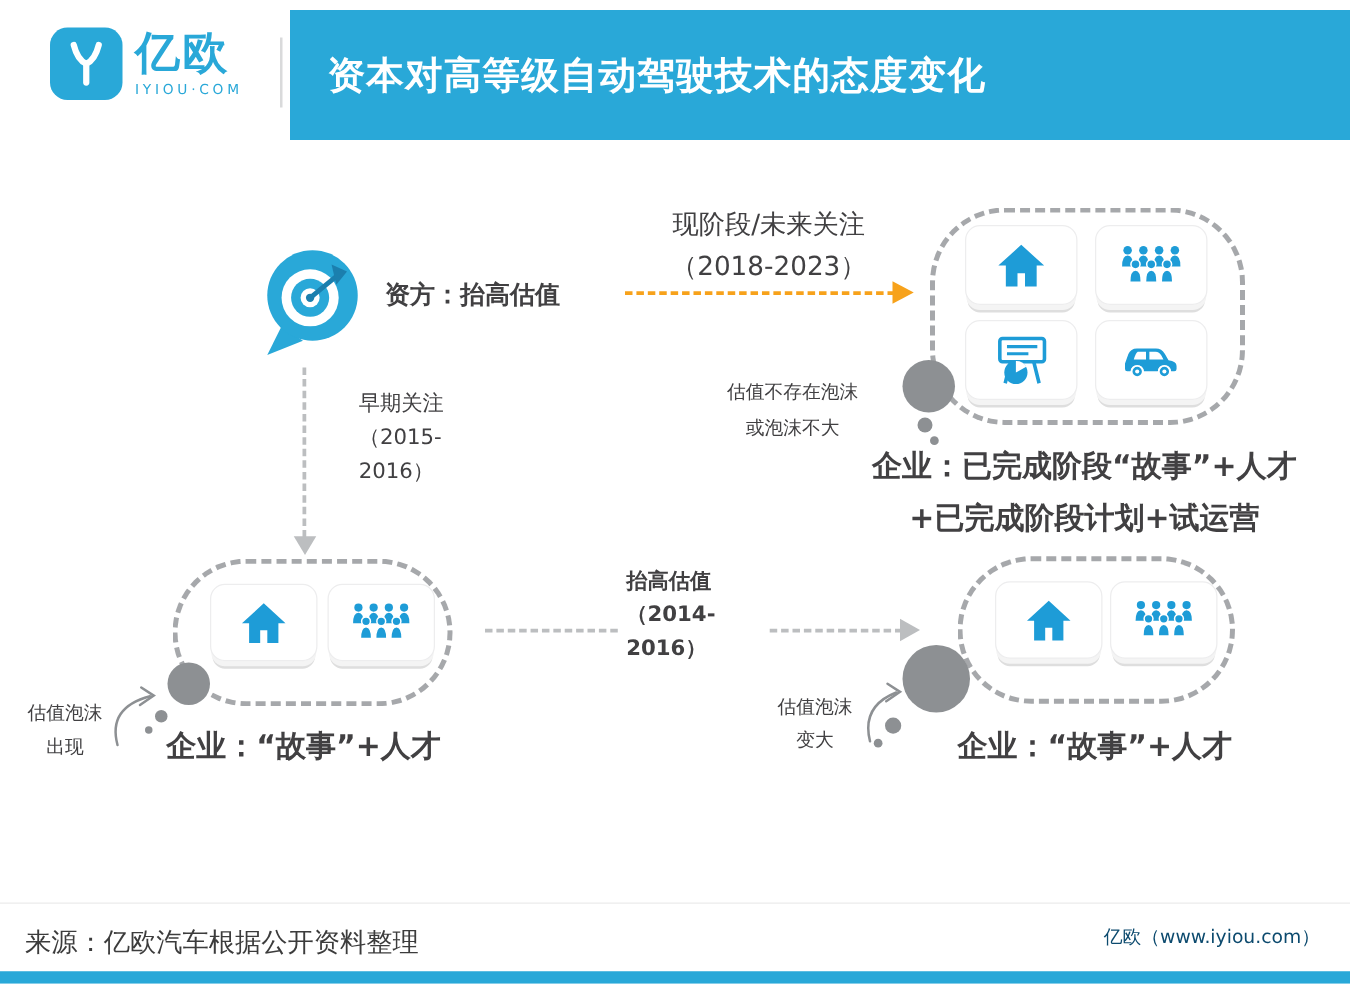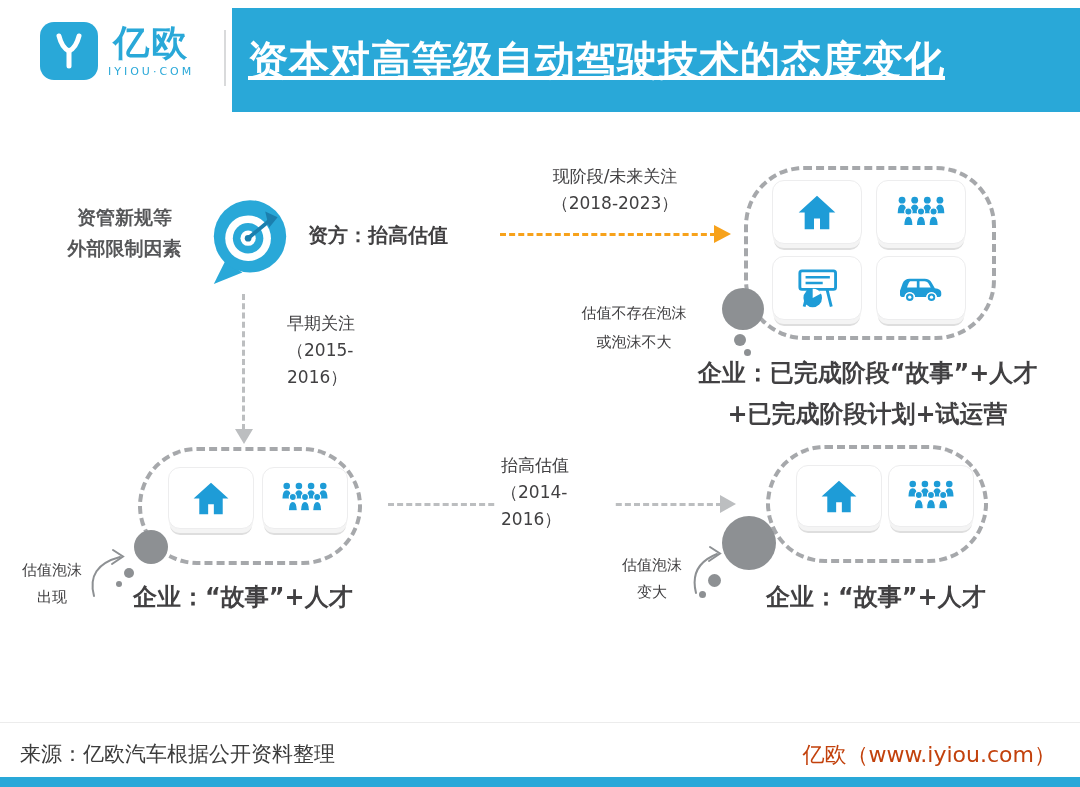--- a/index.html
+++ b/index.html
@@ -3,34 +3,34 @@
 <meta charset="utf-8">
 <style>
   html,body{margin:0;padding:0;}
   body{font-family:"DejaVu Sans","Liberation Sans",sans-serif;background:#ffffff;}
   .page{position:relative;width:1080px;height:787px;background:#fff;overflow:hidden;}
   .pre{white-space:pre-line;}
 
   
   .logo{position:absolute;left:40px;top:22px;display:flex;align-items:flex-start;}
   .logo-mark{width:58px;height:58px;background:#29a8d8;border-radius:14px;display:flex;align-items:center;justify-content:center;}
-  .logo-txt{margin-left:10px;text-align:center;}
+  .logo-txt{margin-left:10px;}
   .logo-name{font-size:36px;font-weight:bold;color:#29a8d8;line-height:1.15;letter-spacing:2px;}
   .logo-sub{font-size:11px;color:#29a8d8;letter-spacing:3px;margin-top:2px;}
   .logo-divider{position:absolute;left:224px;top:30px;width:2px;height:56px;background:#d9dadb;}
   .header-bar{position:absolute;left:232px;top:8px;width:848px;height:104px;background:#29a8d8;display:flex;align-items:center;box-sizing:border-box;}
-  .header-title{color:#fff;font-size:40px;font-weight:bold;padding-left:16px;letter-spacing:1px;text-decoration:underline;}
+  .header-title{color:#fff;font-size:30px;font-weight:bold;padding-left:30px;letter-spacing:1px;}
 
   
   .label{position:absolute;color:#414042;}
   .factor-label{left:52px;top:202px;width:145px;text-align:center;font-size:19px;font-weight:bold;color:#555658;line-height:1.65;}
   .investor-label{left:308px;top:222px;font-size:20px;font-weight:bold;}
-  .arrow-current-label{left:500px;top:163px;width:230px;text-align:center;font-size:17px;line-height:1.6;}
+  .arrow-current-label{left:500px;top:163px;width:230px;text-align:center;font-size:21px;line-height:1.6;}
   .early-label{left:287px;top:310px;width:100px;font-size:17px;line-height:1.6;}
-  .raise-label{left:495px;top:450px;width:108px;font-size:17px;line-height:1.6;background:#fff;z-index:5;padding:2px 6px;}
+  .raise-label{left:495px;top:450px;width:108px;font-size:17px;line-height:1.6;background:#fff;z-index:5;padding:2px 6px;font-weight:bold;}
   .bubble-top-label{left:548px;top:299px;width:172px;text-align:center;font-size:15px;line-height:1.95;}
   .bubble-left-label{left:10px;top:557px;width:84px;text-align:center;font-size:15px;line-height:1.8;}
   .bubble-right-label{left:610px;top:552px;width:84px;text-align:center;font-size:15px;line-height:1.8;}
   .enterprise-top{left:655px;top:353px;width:425px;text-align:center;font-size:24px;font-weight:bold;line-height:1.7;}
   .enterprise-left{left:133px;top:581px;font-size:24px;font-weight:bold;}
   .enterprise-right{left:766px;top:581px;font-size:24px;font-weight:bold;}
 
   
   .dash-h{position:absolute;border-top:3px dashed;}
   .dash-v{position:absolute;border-left:3px dashed;}
@@ -50,21 +50,21 @@
     box-shadow:0 5px 0 -1px #f4f4f4,0 8px 0 -2px #dedede;
     display:flex;align-items:center;justify-content:center;box-sizing:border-box;}
 
   
   .bubble{position:absolute;background:#8d9093;border-radius:50%;}
   .curve-arrow{position:absolute;}
 
   
   .footer-divider{position:absolute;left:0;top:722px;width:1080px;height:1px;background:#ececec;}
   .footer-source{position:absolute;left:20px;top:740px;font-size:21px;color:#3c3c3c;}
-  .footer-brand{position:absolute;right:24px;top:740px;font-size:22px;color:#c2410c;}
+  .footer-brand{position:absolute;right:24px;top:740px;font-size:15px;color:#0c4a6e;}
   .bottom-bar{position:absolute;left:0;top:777px;width:1080px;height:10px;background:#29a8d8;}
 
   .icon-wrap{position:absolute;}
 </style>
 </head>
 <body>
 
 <div class="page">
 
   <div class="logo">
@@ -78,22 +78,20 @@
     <div class="logo-txt">
       <div class="logo-name">亿欧</div>
       <div class="logo-sub">IYIOU·COM</div>
     </div>
   </div>
   <div class="logo-divider"></div>
   <div class="header-bar">
     <div class="header-title">资本对高等级自动驾驶技术的态度变化</div>
   </div>
 
-  <div class="label pre factor-label">资管新规等
-外部限制因素</div>
 
   <div class="icon-wrap" style="left:210px;top:198px;">
     <svg viewBox="0 0 84 94" width="80" height="90">
       <path d="M16 66 L4 90 L34 78 Z" fill="#29a8d8"></path>
       <circle cx="42" cy="40" r="38" fill="#29a8d8"></circle>
       <circle cx="40" cy="42" r="24" fill="#ffffff"></circle>
       <circle cx="40" cy="42" r="16" fill="#29a8d8"></circle>
       <circle cx="40" cy="42" r="8" fill="#ffffff"></circle>
       <circle cx="40" cy="42" r="3.5" fill="#1b7fae"></circle>
       <path d="M40 42 L62 24" stroke="#1b7fae" stroke-width="4" stroke-linecap="round"></path>

